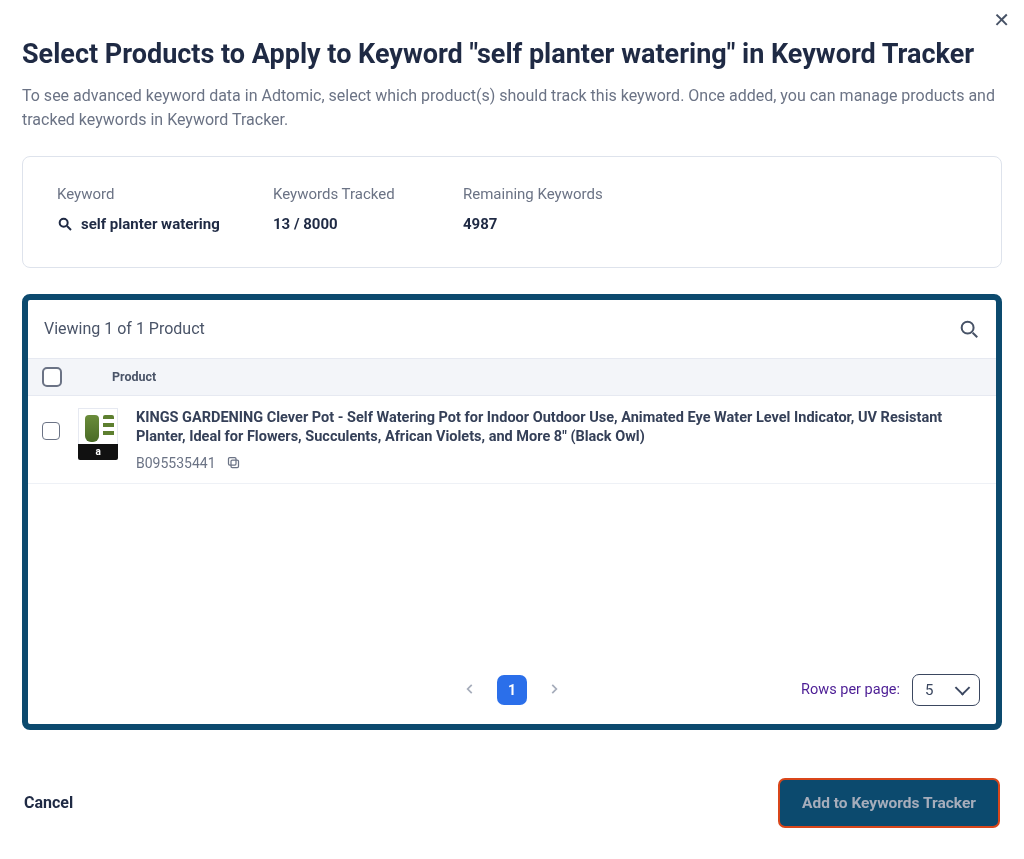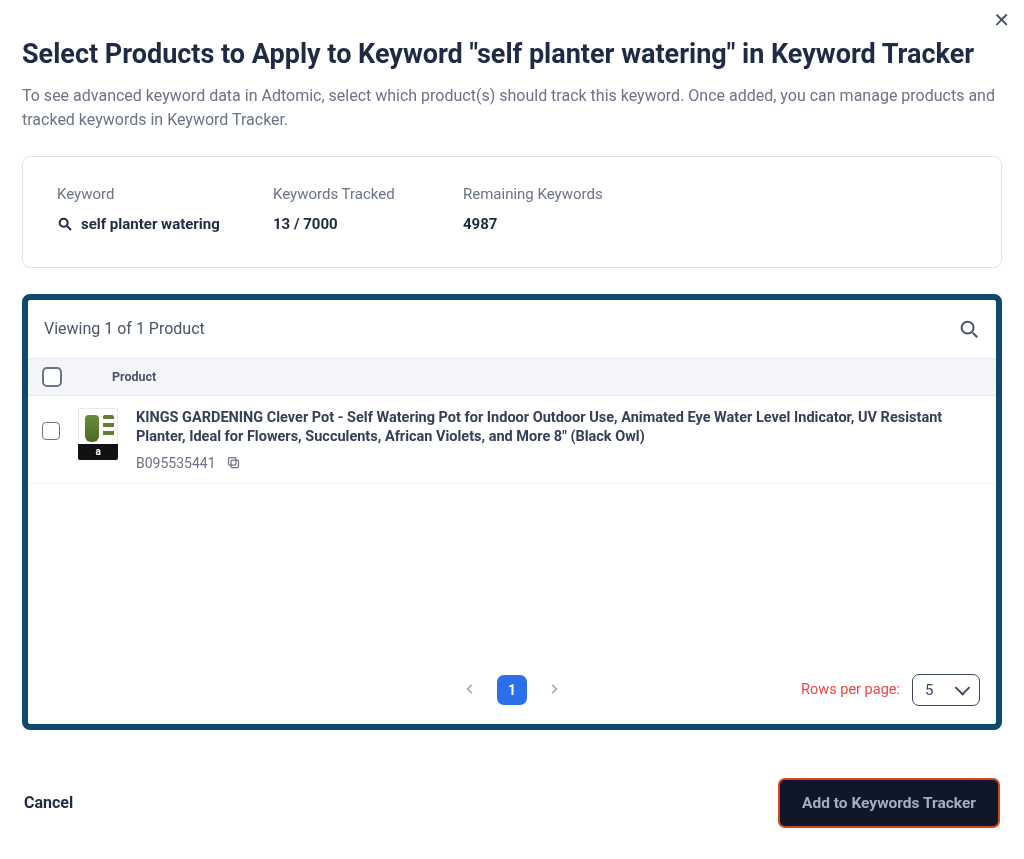--- a/index.html
+++ b/index.html
@@ -227,21 +227,21 @@
     justify-content: center;
     font-weight: 700;
     font-size: 14px;
   }
   .rows-per {
     margin-left: auto;
     display: flex;
     align-items: center;
     gap: 12px;
   }
-  .rows-label { font-size: 14.5px; color: #ef4444; }
+  .rows-label { font-size: 14.5px; color: #4c1d95; }
   .select {
     border: 1.5px solid #3b4760;
     border-radius: 7px;
     padding: 6px 34px 6px 12px;
     font-size: 15px;
     color: #3b4760;
     position: relative;
     cursor: pointer;
     min-width: 68px;
   }
@@ -262,21 +262,21 @@
     padding: 0 2px;
   }
   .cancel {
     font-size: 16px;
     font-weight: 700;
     color: #1f2a44;
     cursor: pointer;
   }
   .add-btn {
     border: 2.5px solid #d9461a;
-    background: #0f172a;
+    background: #0c4a6e;
     color: #a6adbb;
     font-size: 15.5px;
     font-weight: 700;
     padding: 14px 22px;
     border-radius: 7px;
     cursor: pointer;
   }
 </style>
 </head>
 <body>
@@ -294,21 +294,21 @@
         <svg viewBox="0 0 24 24" fill="none" stroke="#1f2a44" stroke-width="3">
             <circle cx="10" cy="10" r="6"></circle>
             <line x1="15" y1="15" x2="21" y2="21"></line>
           </svg>
       </span>
       <span>self planter watering</span>
     </div>
   </div>
   <div class="stat-col tracked">
     <div class="stat-label">Keywords Tracked</div>
-    <div class="stat-value">13 / 7000</div>
+    <div class="stat-value">13 / 8000</div>
   </div>
   <div class="stat-col remaining">
     <div class="stat-label">Remaining Keywords</div>
     <div class="stat-value">4987</div>
   </div>
 </div>
 
 <div class="table-card">
   <div class="table-top">
     <div class="viewing-text">Viewing 1 of 1 Product</div>

